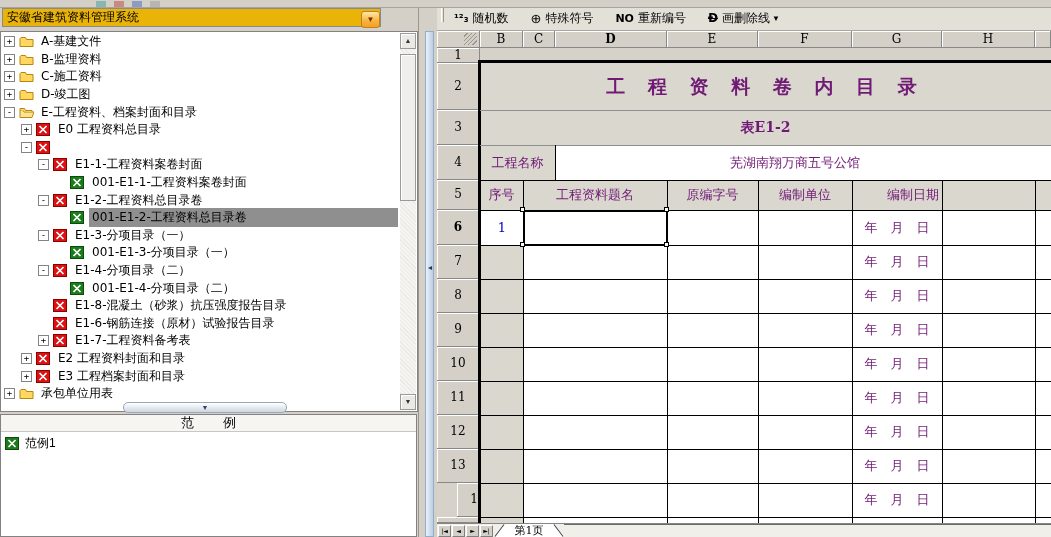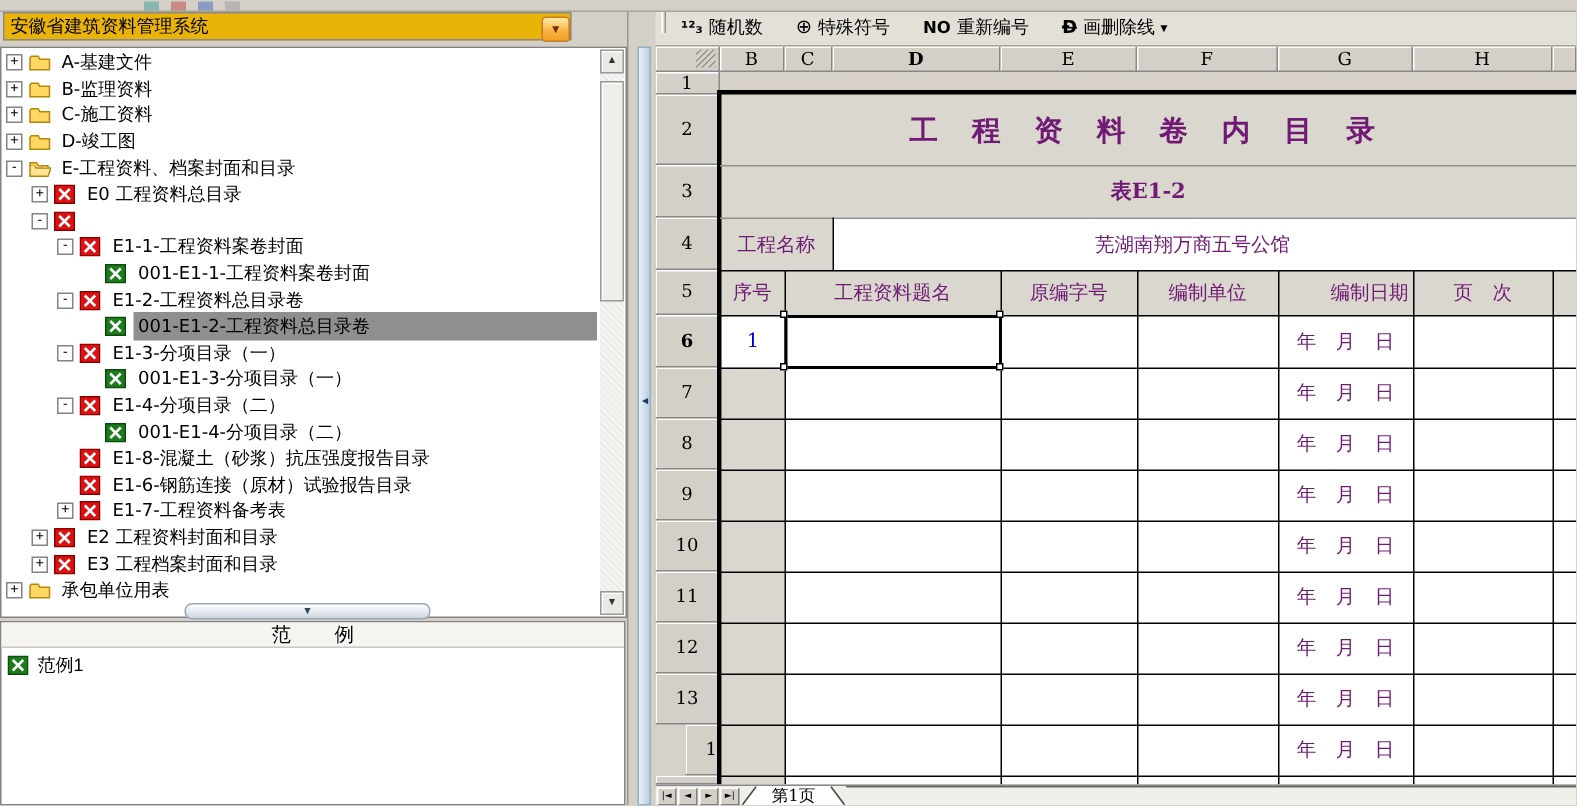--- a/index.html
+++ b/index.html
@@ -408,21 +408,20 @@
 
   <div class="celltext formtitle" style="left:43px;top:32px;width:571px;height:47px;">工 程 资 料 卷 内 目 录</div>
   <div class="celltext tableno" style="left:43px;top:79px;width:571px;height:35px;">表E1-2</div>
   <div class="celltext hdrtxt" style="left:43px;top:114px;width:75px;height:35px;">工程名称</div>
   <div class="celltext hdrtxt" style="left:118px;top:114px;width:480px;height:35px;">芜湖南翔万商五号公馆</div>
   <div class="celltext hdrtxt" style="left:43px;top:149px;width:43px;height:30px;">序号</div>
   <div class="celltext hdrtxt" style="left:86px;top:149px;width:144px;height:30px;">工程资料题名</div>
   <div class="celltext hdrtxt" style="left:321px;top:149px;width:94px;height:30px;">编制单位</div>
   <div class="celltext hdrtxt" style="left:230px;top:149px;width:91px;height:30px;">原编字号</div>
   <div class="celltext hdrtxt" style="left:415px;top:149px;width:90px;height:30px;margin-left:16px;">编制日期</div>
-  <div class="celltext hdrtxt" style="left:505px;top:149px;width:93px;height:30px;">页　次</div>
 
   <div class="celltext blue1" style="left:44px;top:179px;width:42px;height:35px;">1</div>
 
   <div class="celltext datetxt" style="left:415px;top:179px;width:90px;height:35px;">年　月　日</div>
   <div class="celltext datetxt" style="left:415px;top:214px;width:90px;height:34px;">年　月　日</div>
   <div class="celltext datetxt" style="left:415px;top:248px;width:90px;height:34px;">年　月　日</div>
   <div class="celltext datetxt" style="left:415px;top:282px;width:90px;height:34px;">年　月　日</div>
   <div class="celltext datetxt" style="left:415px;top:316px;width:90px;height:34px;">年　月　日</div>
   <div class="celltext datetxt" style="left:415px;top:350px;width:90px;height:34px;">年　月　日</div>
   <div class="celltext datetxt" style="left:415px;top:384px;width:90px;height:34px;">年　月　日</div>

